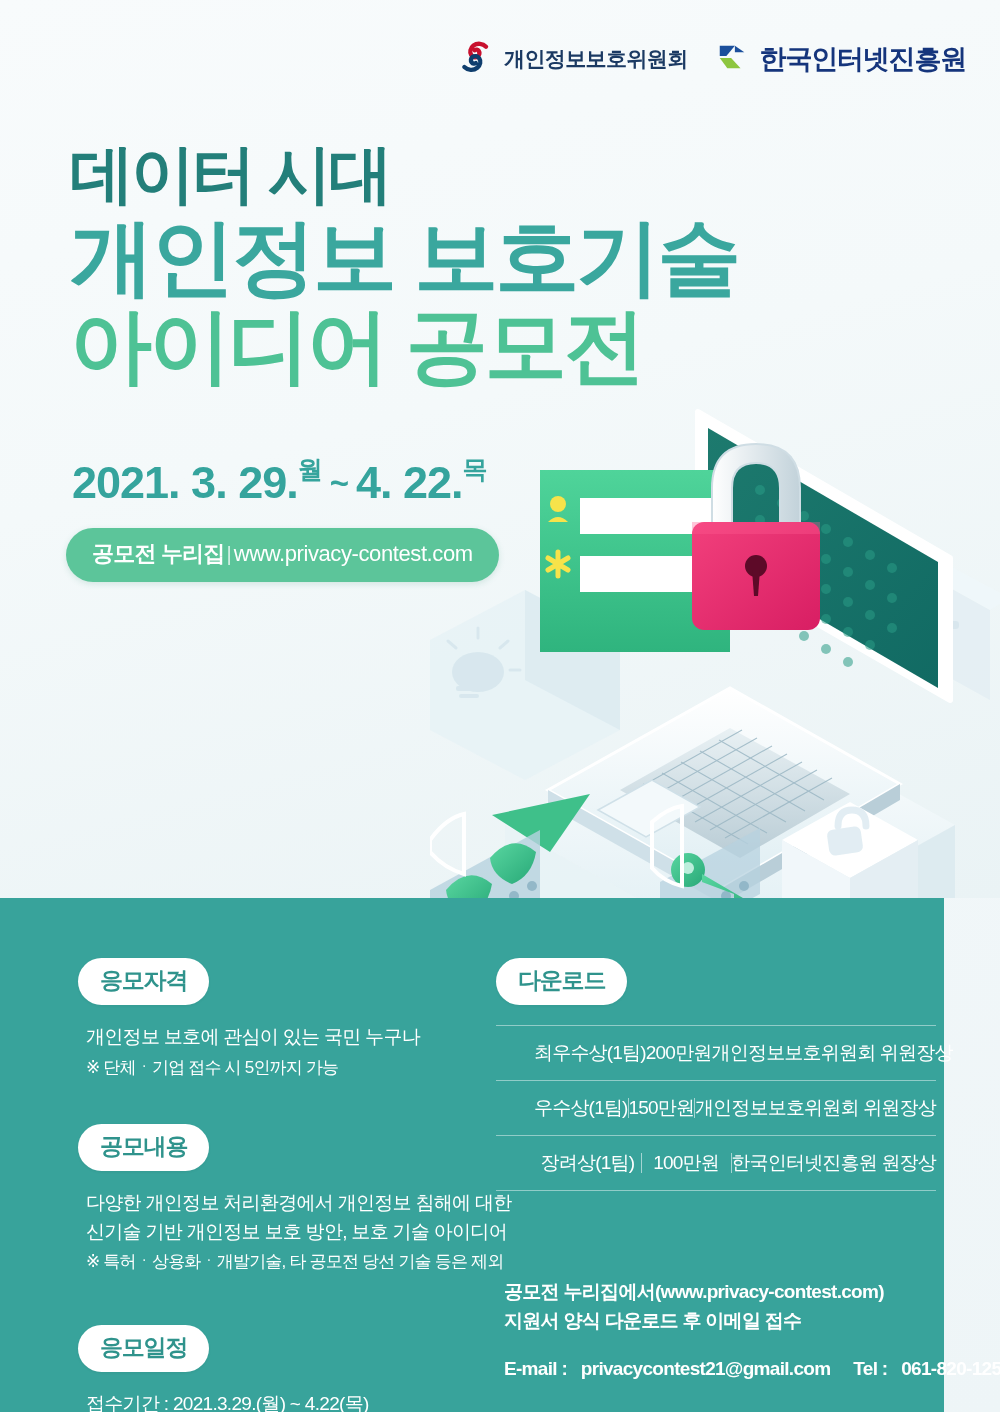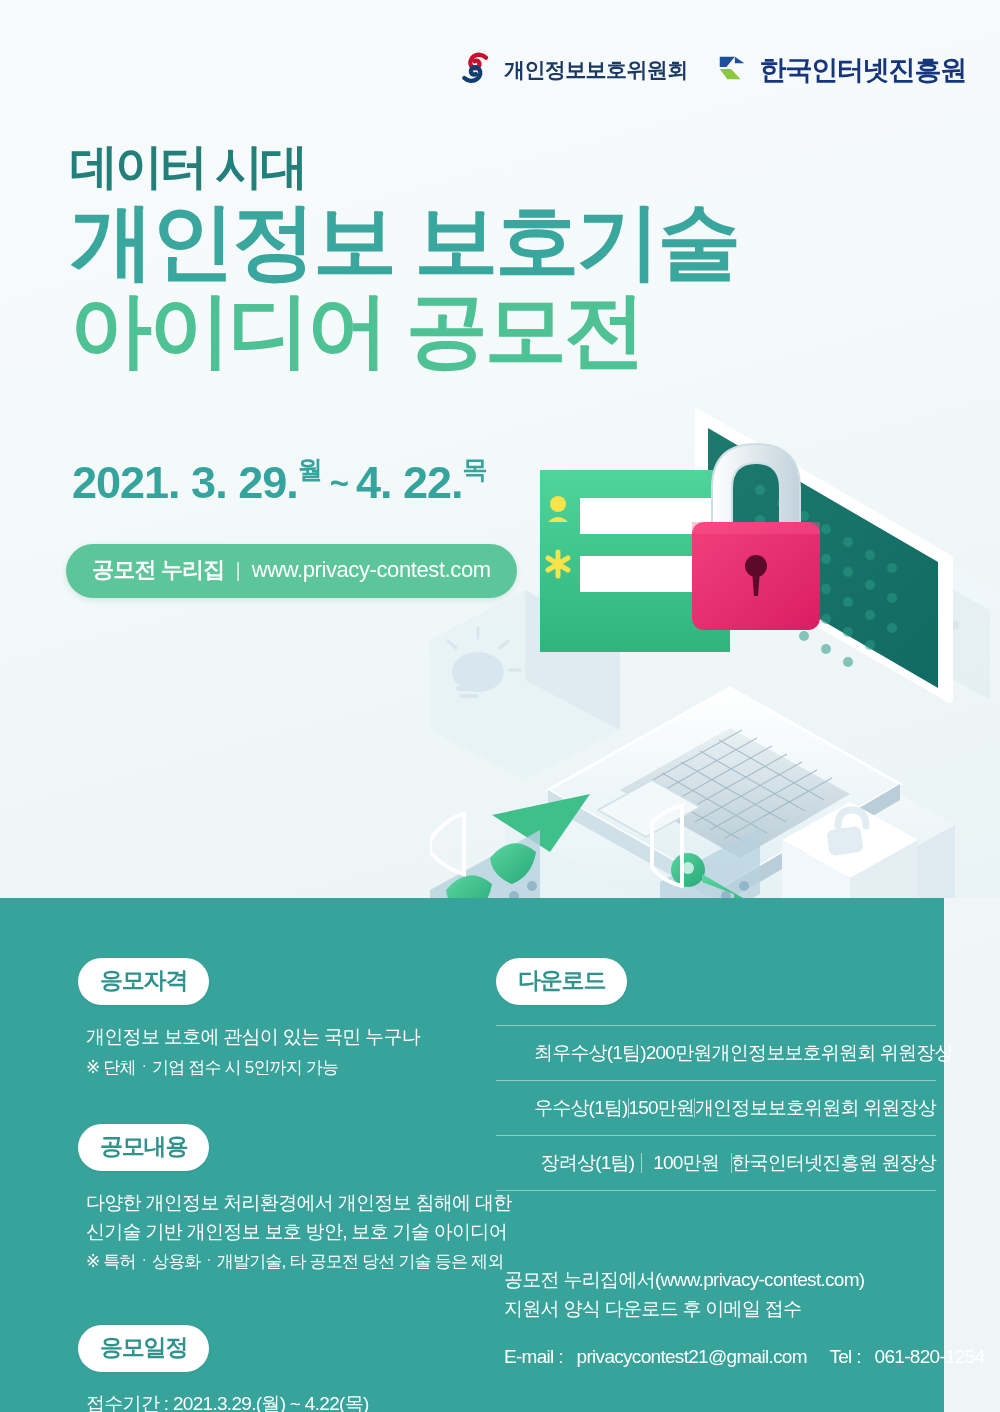--- a/index.html
+++ b/index.html
@@ -19,57 +19,56 @@
 
   
   .top-area{
     position:absolute; left:0; top:0; width:1000px; height:898px;
     background:linear-gradient(165deg,#f8fbfc 0%,#f4f9fa 45%,#eaf3f5 100%);
     overflow:hidden;
   }
 
   
   .logo-bar{
-    position:absolute; right:34px; top:49px;
+    position:absolute; right:34px; top:38px;
     display:flex; align-items:center; gap:28px;
   }
   .logo{ display:flex; align-items:center; gap:10px; }
   .logo-text{
     font-size:21px; font-weight:bold; letter-spacing:-.6px;
     color:#1b3a63; white-space:nowrap;
   }
   .logo-text.kisa{ color:#15357c; font-size:27px; letter-spacing:-1.2px; }
 
   
   .title-block{ position:absolute; left:70px; top:143px; }
   .tl{
     font-weight:900; letter-spacing:-3px; line-height:.98;
     white-space:nowrap; font-family:"Liberation Sans","DejaVu Sans",sans-serif;
   }
-  .tl1{ font-size:48px; color:#237f7a; }
+  .tl1{ font-size:64px; color:#237f7a; }
   .tl2{ font-size:84px; color:#3aa79e; margin-top:10px; }
   .tl3{ font-size:82px; color:#4ec295; margin-top:8px; }
 
   
   .date-line{
     position:absolute; left:72px; top:457px;
     font-size:45px; font-weight:bold; color:#35a49d; letter-spacing:-1px;
     white-space:nowrap; display:flex; align-items:center;
   }
   .date-line .dow{ font-size:25px; font-weight:bold; position:relative; top:-14px; }
   .date-line .tilde{ font-size:33px; margin:0 8px; }
 
   
   .url-pill{
     position:absolute; left:66px; top:528px;
-    display:inline-flex; align-items:center; gap:11px;
+    display:inline-flex; align-items:center; gap:2px;
     background:#5cc59a; border-radius:40px;
     padding:11px 26px 13px 26px;
     box-shadow:0 2px 6px rgba(60,150,120,.18);
-    margin-top:16px;
   }
   .url-pill .label{ color:#fff; font-size:22px; font-weight:bold; letter-spacing:-.8px; }
   .url-pill .sep{ color:#ffffff; opacity:.75; font-size:20px; }
   .url-pill .url{ color:#fff; font-size:22px; letter-spacing:-.4px; }
 
   
   .illus{ position:absolute; left:430px; top:370px; width:580px; height:530px; }
   .illus svg{ display:block; }
 
   
@@ -105,21 +104,21 @@
     border-top:1px solid rgba(255,255,255,.45);
     padding:14px 0 14px 0;
     color:#fff; font-size:19px; letter-spacing:-.8px; white-space:nowrap;
   }
   .awards .row:last-child{ border-bottom:1px solid rgba(255,255,255,.45); }
   .awards .c1{ width:132px; text-align:center;margin-left:38px; }
   .awards .c2{ width:110px; text-align:center; }
   .awards .c3{ flex:1; text-align:center; }
   .awards .vr{ width:1px; height:20px; background:rgba(255,255,255,.55); }
 
-  .contact{ margin-top:24px; padding-left:8px; }
+  .contact{ margin-top:36px; padding-left:8px;font-weight:bold; }
   .contact p{
     color:#fff; font-size:19px; line-height:1.55; letter-spacing:-.7px; white-space:nowrap;
   }
   .contact p.mail{ margin-top:18px; }
 
   
   .gap-a{ height:34px; }
   .gap-b{ height:40px; }
 </style>
 </head>

